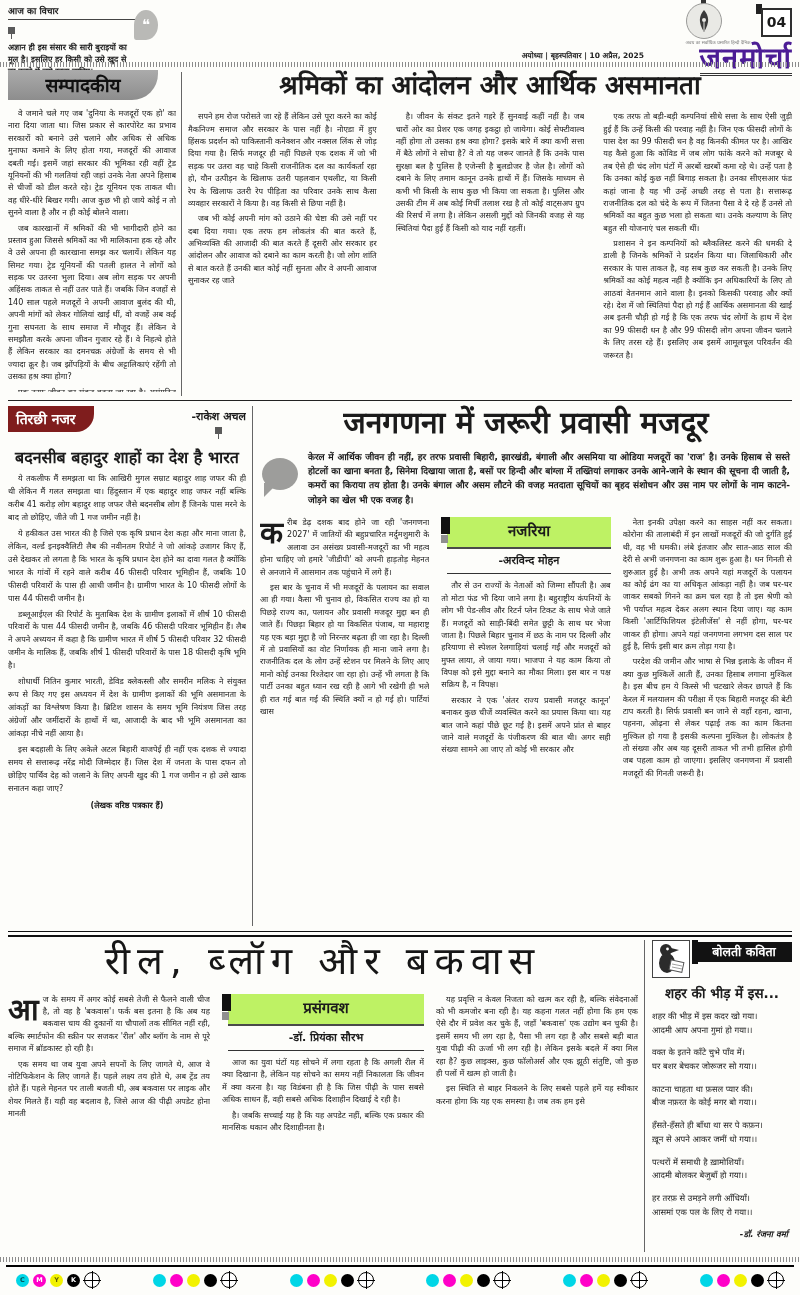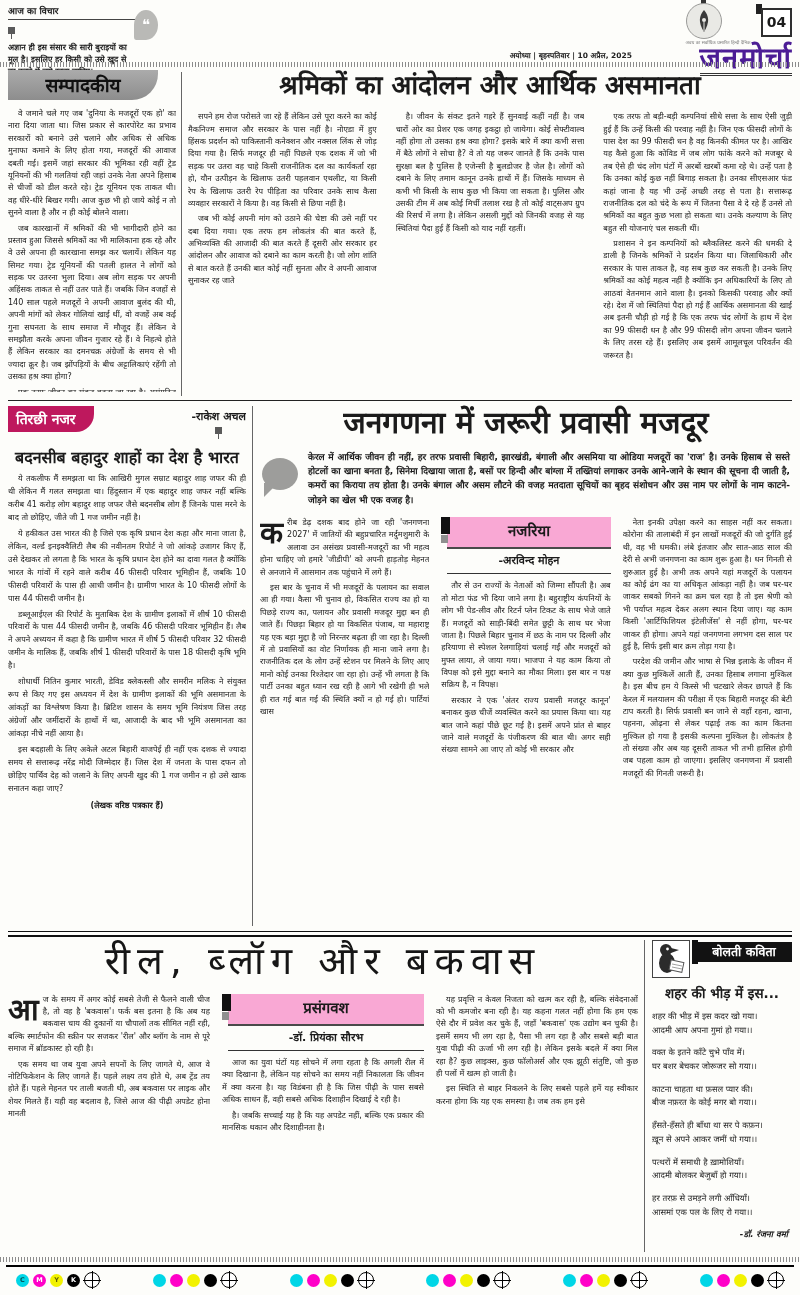--- a/index.html
+++ b/index.html
@@ -18,57 +18,57 @@
   .masthead .black{color:#0e0e0e;}
   .masthead .gray{color:#9a9a9a;}
   .hdr-right{position:absolute;right:8px;top:2px;width:255px;height:58px;}
   .nib-circle{position:absolute;right:70px;top:1px;width:34px;height:34px;border-radius:50%;background:#e9e9e5;border:1px solid #9a9a98;}
   .nib-circle svg{display:block;margin:3px auto 0;}
   .nib-flag{position:absolute;right:86px;top:-2px;width:5px;height:6px;background:#333;}
   .pagenum-box{position:absolute;right:0;top:6px;width:27px;height:25px;border:2px solid #2e2e2e;background:#fff;font-size:14px;font-weight:bold;text-align:center;line-height:25px;}
   .pagenum-ribbon{position:absolute;right:30px;top:2px;width:6px;height:10px;background:#222;}
   .paper-tagline{position:absolute;right:4px;top:37px;width:140px;font-size:4.5px;color:#777;text-align:center;white-space:nowrap;overflow:hidden;}
   .paper-name{position:absolute;right:0;top:42px;font-size:29px;font-weight:bold;color:#4c1d95;letter-spacing:1px;white-space:nowrap;border-bottom:3px double #333;line-height:1.0;}
-  .dateline{position:absolute;right:160px;top:48px;font-size:7.5px;font-weight:bold;white-space:nowrap;color:#222;}
+  .dateline{position:absolute;right:148px;top:48px;font-size:7.5px;font-weight:bold;white-space:nowrap;color:#222;}
   .tickbar{position:absolute;left:0;right:0;height:5px;background:repeating-linear-gradient(90deg,#8b8b8b 0 1px,transparent 1px 3px);}
   .tick-top{top:62px;}
   
   .jtext{font-size:8px;line-height:1.55;text-align:justify;}
   .jtext p{margin:0 0 3px;text-indent:10px;}
   .cols{display:flex;gap:19px;overflow:hidden;}
   .col{flex:1;overflow:hidden;}
   .vrule{position:absolute;width:0;border-left:1px solid #666;}
   .hline{position:absolute;left:8px;right:8px;border-top:1px solid #222;}
   .hline-heavy{position:absolute;left:8px;right:8px;height:3px;border-top:1px solid #111;border-bottom:2px solid #111;}
   
   .editorial{position:absolute;left:8px;top:70px;width:168px;height:328px;overflow:hidden;}
   .edit-label{width:150px;height:30px;background:linear-gradient(#ababab,#8d8d8d);color:#101010;font-size:19px;font-weight:bold;text-align:center;line-height:30px;border-radius:0 0 26px 0;margin-bottom:8px;}
   .editorial .jtext{height:284px;overflow:hidden;}
   .lead{position:absolute;left:188px;top:70px;width:604px;height:328px;overflow:hidden;}
   .lead h1{margin:0 0 10px;font-size:26px;font-weight:bold;text-align:center;line-height:1.2;}
   .lead .cols{height:276px;}
   
   .tirchhi{position:absolute;left:8px;top:406px;width:238px;height:520px;overflow:hidden;}
   .tirchhi-head{display:flex;align-items:flex-start;}
-  .tirchhi-label{background:#be185d;color:#fff;font-size:14px;font-weight:bold;padding:3px 18px 4px 8px;border-radius:0 0 18px 0;}
+  .tirchhi-label{background:#7f1d1d;color:#fff;font-size:14px;font-weight:bold;padding:3px 18px 4px 8px;border-radius:0 0 18px 0;}
   .tirchhi-by{margin-left:auto;text-align:center;font-size:11px;font-weight:bold;padding-top:2px;}
   .tirchhi h2{margin:10px 0 5px;font-size:16px;font-weight:bold;text-align:center;}
   .couplet{font-size:8px;line-height:1.6;padding-left:14px;margin-bottom:4px;color:#222;}
   .tirchhi .jtext{font-size:8px;line-height:1.62;}
   .sig{font-size:8px;font-weight:bold;text-align:center;margin-top:3px;}
   
   .census{position:absolute;left:260px;top:402px;width:532px;height:526px;overflow:hidden;}
   .census h1{margin:2px 0 8px;font-size:30px;font-weight:bold;text-align:center;line-height:1.25;}
   .intro{display:flex;gap:10px;margin:2px 2px 10px;}
   .bubble{flex:0 0 36px;height:32px;background:#9d9d9b;border-radius:50%;position:relative;margin-top:8px;}
   .bubble::after{content:"";position:absolute;left:2px;bottom:-7px;border:7px solid transparent;border-top-color:#9d9d9b;border-left-color:#9d9d9b;}
   .intro-text{font-size:9px;font-weight:bold;line-height:1.6;text-align:justify;}
   .census .cols{height:400px;gap:12px;}
   .dropcap{float:left;font-size:30px;font-weight:bold;line-height:0.85;padding:3px 4px 0 0;}
-  .topicbox{position:relative;background:#f9a8d4;border-bottom:2px solid #4a4a4a;text-align:center;font-size:15px;font-weight:bold;padding:3px 0 4px;margin:0 0 0 6px;}
+  .topicbox{position:relative;background:#bef264;border-bottom:2px solid #4a4a4a;text-align:center;font-size:15px;font-weight:bold;padding:3px 0 4px;margin:0 0 0 6px;}
   .topicbox::before{content:"";position:absolute;left:-6px;top:0;width:9px;height:17px;background:#111;}
   .topicbox::after{content:"";position:absolute;left:-6px;top:18px;width:7px;height:8px;background:#8f8f8f;}
   .topic-byline{font-size:11px;font-weight:bold;text-align:center;padding:3px 0 4px;border-bottom:1.5px solid #333;margin:0 0 6px 6px;}
   
   .reel{position:absolute;left:8px;top:940px;width:630px;height:316px;overflow:hidden;}
   .reel h1{margin:0 0 10px;font-size:38px;font-weight:normal;letter-spacing:7px;text-align:center;line-height:1.15;color:#161616;}
   .reel .cols{height:254px;gap:12px;}
   .kavita{position:absolute;left:652px;top:940px;width:140px;height:316px;overflow:hidden;}
   .kavita-head{display:flex;gap:6px;align-items:flex-start;}
   .bird-box{flex:0 0 36px;height:36px;border:1px solid #444;background:#fff;}

